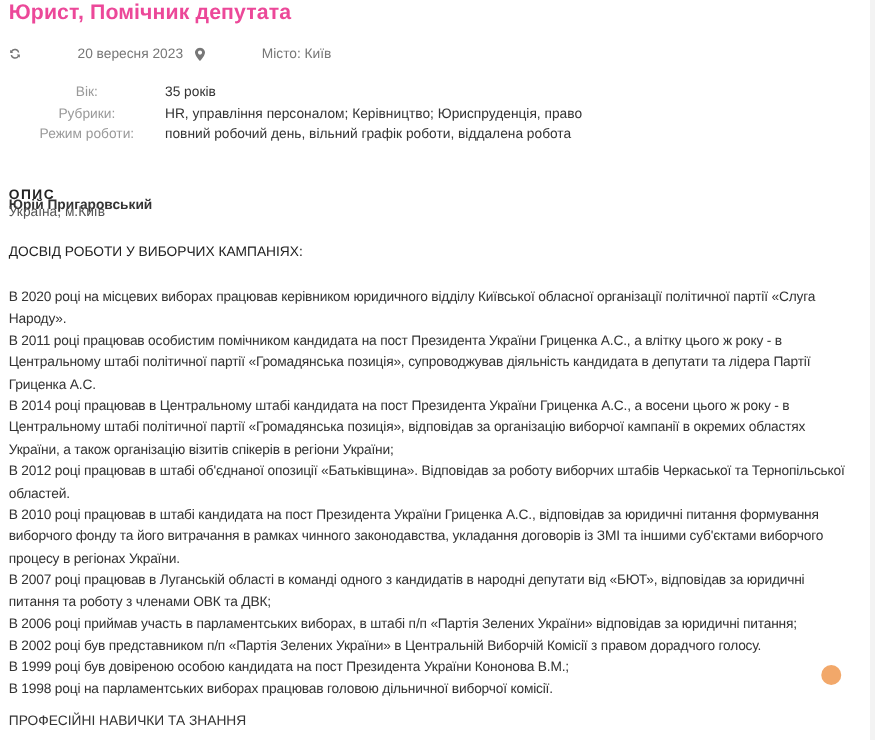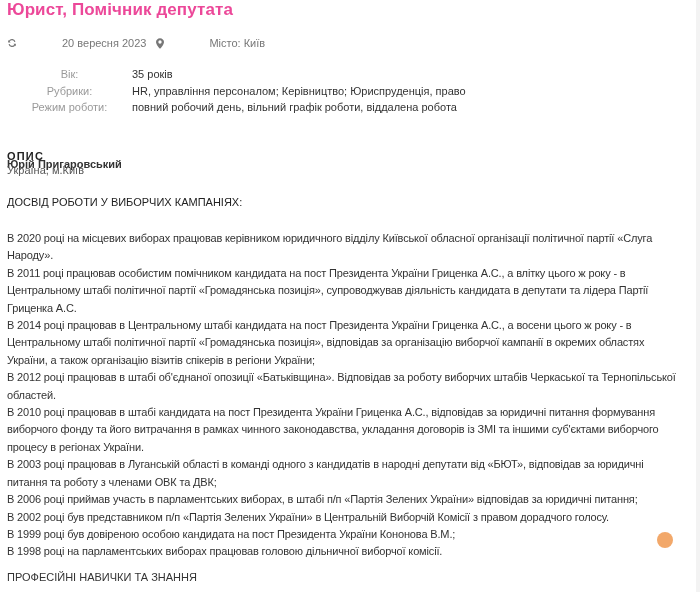--- a/index.html
+++ b/index.html
@@ -179,21 +179,21 @@
   <div class="author-location">Україна, м.Київ</div>
 
   <div class="section-heading">ДОСВІД РОБОТИ У ВИБОРЧИХ КАМПАНІЯХ:</div>
 
   <div class="body-text">
     <p>В 2020 році на місцевих виборах працював керівником юридичного відділу Київської обласної організації політичної партії «Слуга Народу».</p>
     <p>В 2011 році працював особистим помічником кандидата на пост Президента України Гриценка А.С., а влітку цього ж року - в Центральному штабі політичної партії «Громадянська позиція», супроводжував діяльність кандидата в депутати та лідера Партії Гриценка А.С.</p>
     <p>В 2014 році працював в Центральному штабі кандидата на пост Президента України Гриценка А.С., а восени цього ж року - в Центральному штабі політичної партії «Громадянська позиція», відповідав за організацію виборчої кампанії в окремих областях України, а також організацію візитів спікерів в регіони України;</p>
     <p>В 2012 році працював в штабі об'єднаної опозиції «Батьківщина». Відповідав за роботу виборчих штабів Черкаської та Тернопільської областей.</p>
     <p>В 2010 році працював в штабі кандидата на пост Президента України Гриценка А.С., відповідав за юридичні питання формування виборчого фонду та його витрачання в рамках чинного законодавства, укладання договорів із ЗМІ та іншими суб'єктами виборчого процесу в регіонах України.</p>
-    <p>В 2003 році працював в Луганській області в команді одного з кандидатів в народні депутати від «БЮТ», відповідав за юридичні питання та роботу з членами ОВК та ДВК;</p>
+    <p>В 2007 році працював в Луганській області в команді одного з кандидатів в народні депутати від «БЮТ», відповідав за юридичні питання та роботу з членами ОВК та ДВК;</p>
     <p>В 2006 році приймав участь в парламентських виборах, в штабі п/п «Партія Зелених України» відповідав за юридичні питання;</p>
     <p>В 2002 році був представником п/п «Партія Зелених України» в Центральній Виборчій Комісії з правом дорадчого голосу.</p>
     <p>В 1999 році був довіреною особою кандидата на пост Президента України Кононова В.М.;</p>
     <p>В 1998 році на парламентських виборах працював головою дільничної виборчої комісії.</p>
   </div>
 
   <div class="skills-heading">ПРОФЕСІЙНІ НАВИЧКИ ТА ЗНАННЯ</div>
 
   <div class="orange-dot"></div>
 </div>

